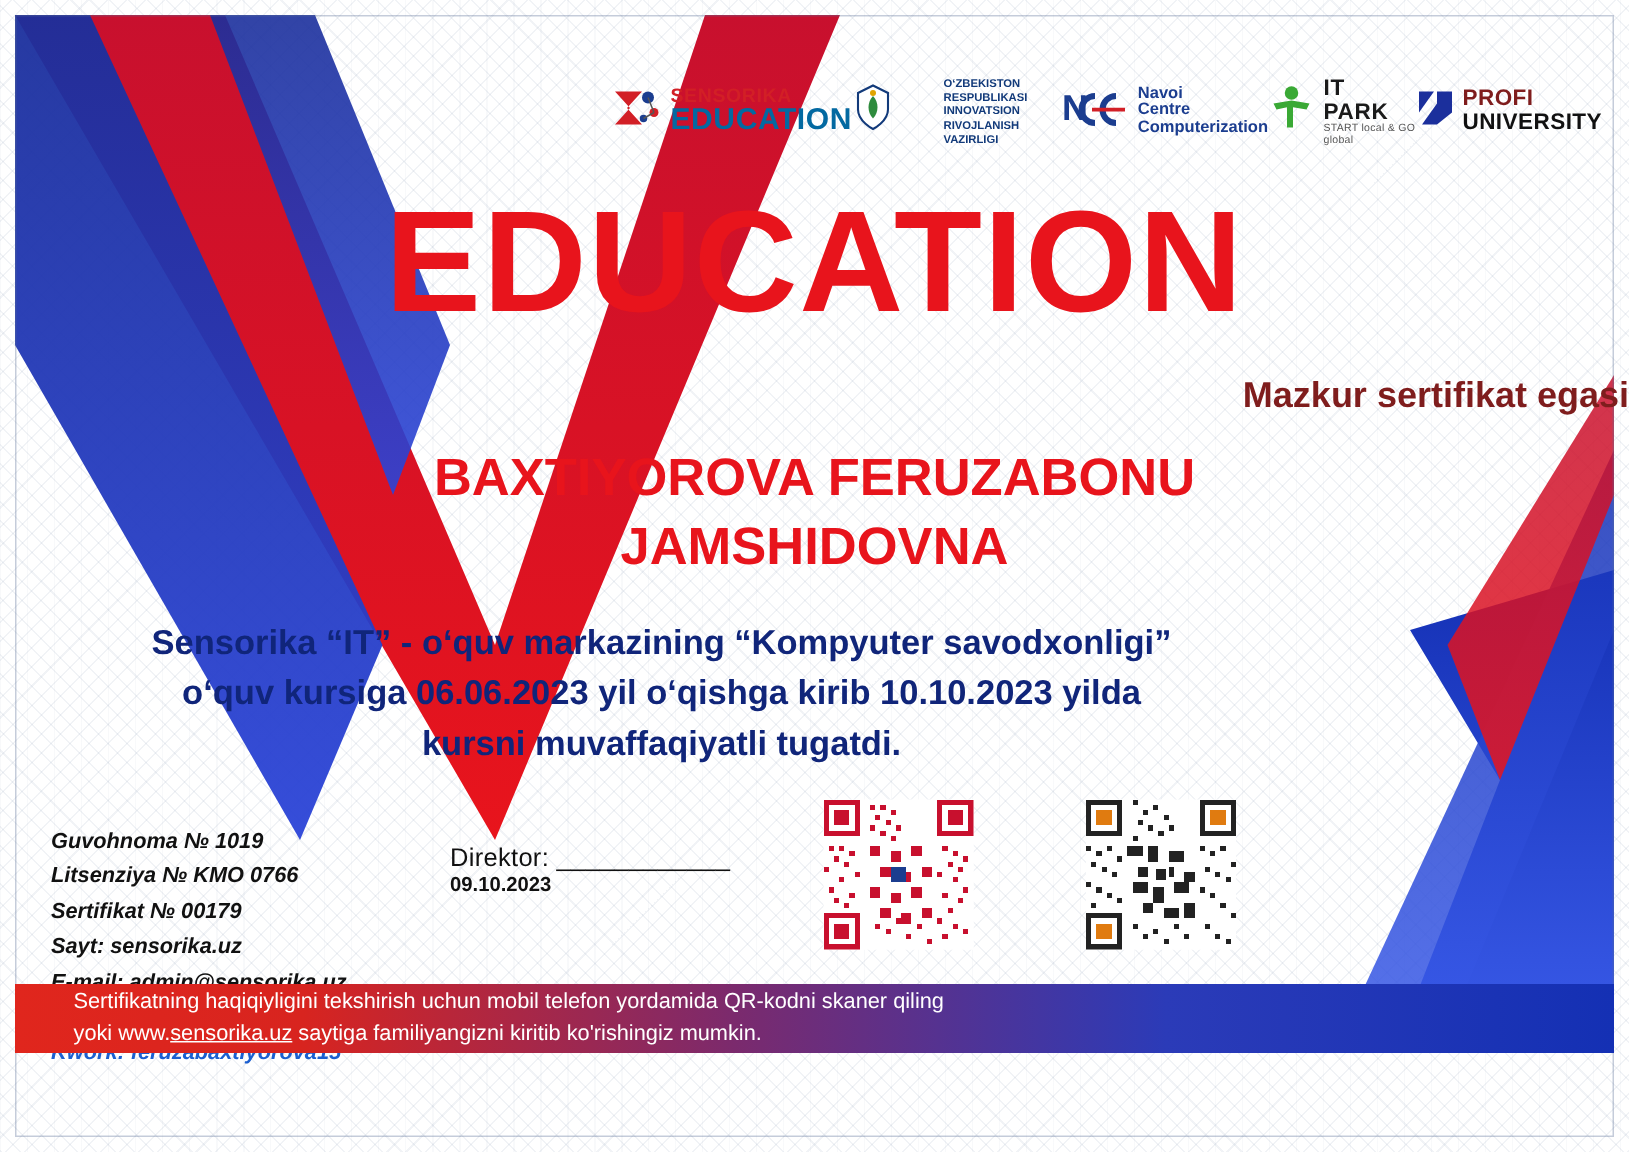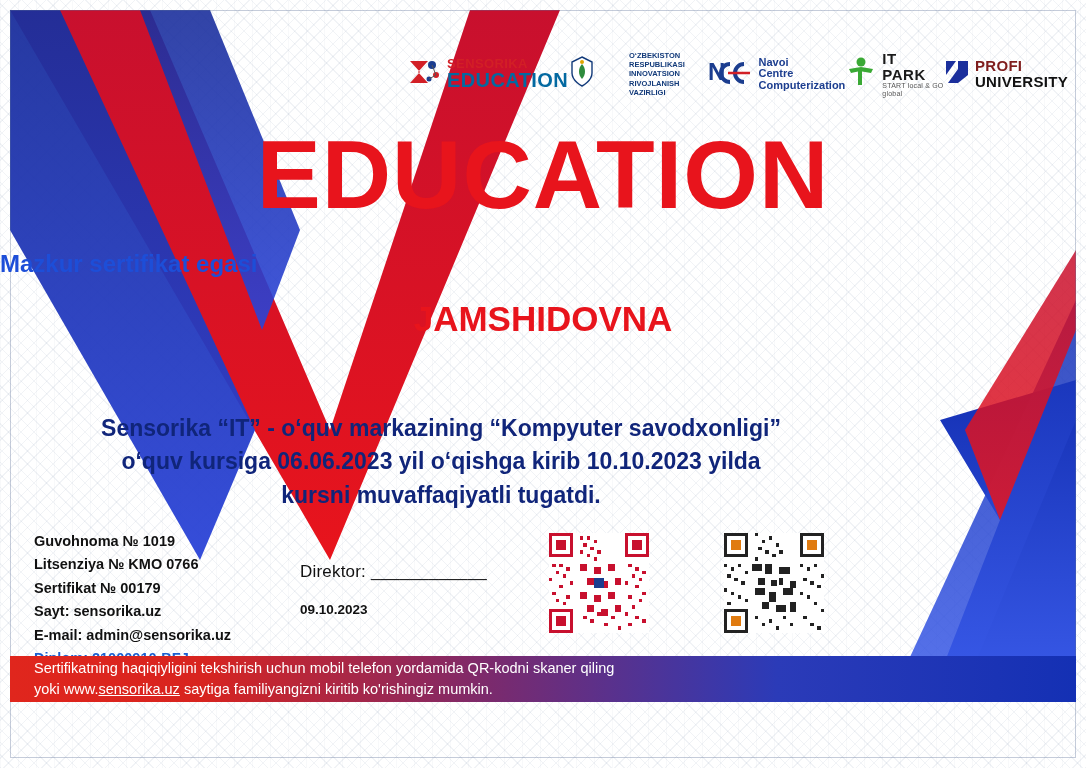--- a/index.html
+++ b/index.html
@@ -97,24 +97,24 @@
     font-weight: bold;
     color: #e8141c;
     letter-spacing: 1px;
     font-family: "Liberation Sans", sans-serif;
   }
   .subtitle {
     position: absolute;
     top: 250px;
     left: 0;
     width: 1086px;
-    text-align: left;
+    text-align: right;
     font-size: 24px;
     font-weight: bold;
-    color: #1d4ed8;
+    color: #7f1d1d;
   }
   .recipient {
     position: absolute;
     top: 296px;
     left: 0;
     width: 1086px;
     text-align: center;
     font-size: 35px;
     font-weight: bold;
     color: #e8141c;
@@ -129,42 +129,43 @@
     font-size: 23px;
     font-weight: bold;
     color: #10257a;
     line-height: 1.45;
   }
 
   
   .details {
     position: absolute;
     left: 34px;
-    top: 530px;
+    top: 550px;
     font-size: 14.5px;
     font-weight: bold;
     color: #111;
     line-height: 1.62;
+    font-style: italic;
   }
   .details .blue { color: #1b5fd0; }
 
   
   .director {
     position: absolute;
     left: 300px;
     top: 562px;
     color: #111;
   }
   .director .dir-line {
     font-size: 17px;
     font-weight: normal;
     letter-spacing: .2px;
   }
   .director .dir-date {
-    margin-top: 20px;
+    margin-top: 0;
     font-size: 13.5px;
     font-weight: bold;
   }
 
   
   .qr {
     position: absolute;
     width: 100px;
     height: 100px;
     background: #ffffff;
@@ -180,21 +181,21 @@
     bottom: 66px;
     height: 46px;
     background: linear-gradient(90deg, #e0261d 0%, #d8241f 18%, #7b2a6d 45%, #2b3bb8 72%, #1430b4 100%);
     display: flex;
     align-items: center;
   }
   .bottom-text {
     color: #ffffff;
     font-size: 14.5px;
     line-height: 1.42;
-    padding-left: 24px;
+    padding-left: 39px;
   }
   .bottom-text u { text-decoration: underline; }
 </style>
 </head>
 <body>
 
 <div class="certificate">
 
   <div class="texture"></div>
 
@@ -305,20 +306,21 @@
           <span class="l5-line2">UNIVERSITY</span>
         </span>
       </div>
 
     </div>
 
     <div class="title">EDUCATION</div>
     <div class="subtitle">Mazkur sertifikat egasi</div>
 
     <div class="recipient">
+      <div>BAXTIYOROVA FERUZABONU</div>
       <div>JAMSHIDOVNA</div>
     </div>
 
     <div class="body-text">
       <div>Sensorika “IT” - o‘quv markazining “Kompyuter savodxonligi”</div>
       <div>o‘quv kursiga 06.06.2023 yil o‘qishga kirib 10.10.2023 yilda</div>
       <div>kursni muvaffaqiyatli tugatdi.</div>
     </div>
 
     <div class="details">

